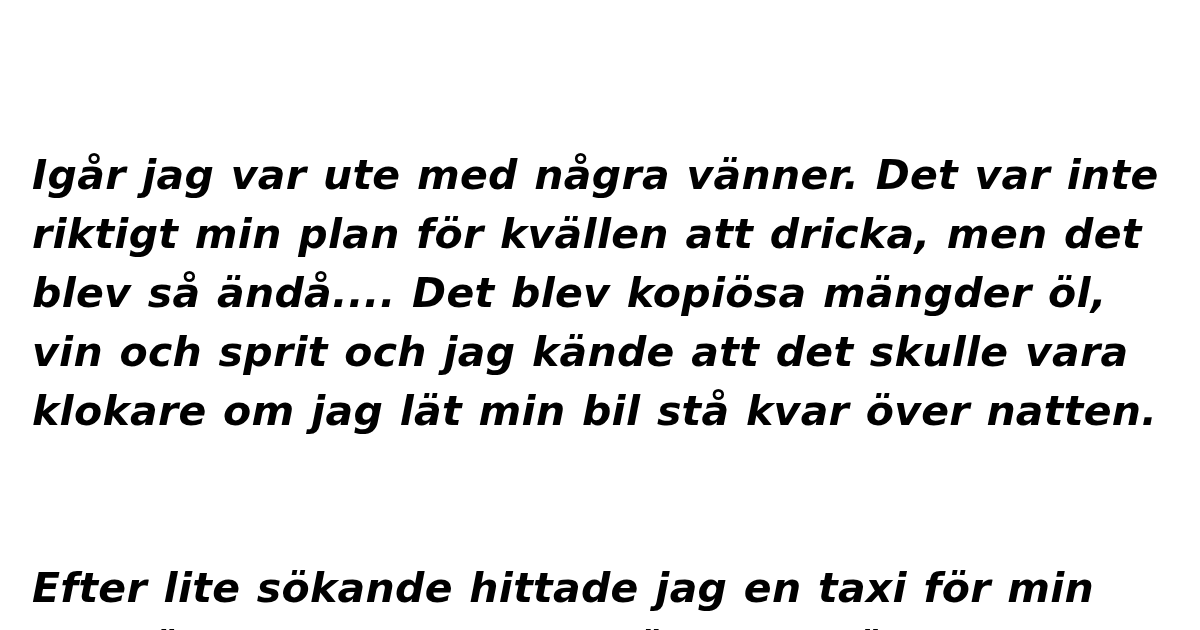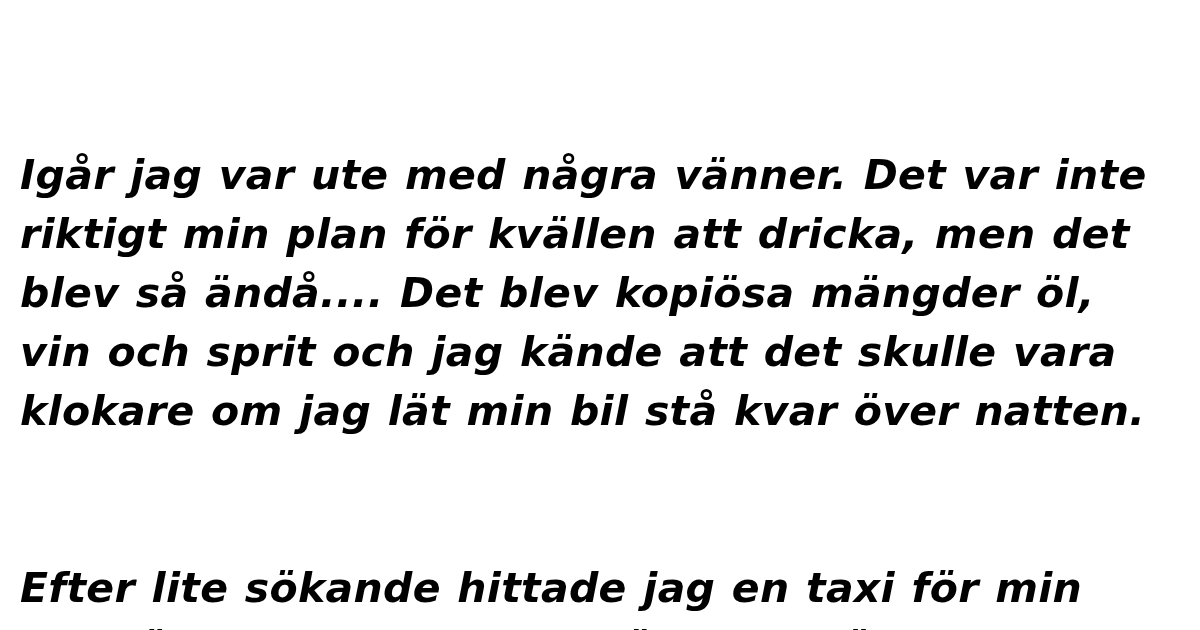--- a/index.html
+++ b/index.html
@@ -11,21 +11,21 @@
     height: 630px;
     background: #ffffff;
     font-family: "DejaVu Sans", sans-serif;
     overflow: hidden;
   }
   .page {
     width: 1200px;
     height: 532px;
     background: #ffffff;
     box-sizing: border-box;
-    padding: 28px 22px 10px 20px;
+    padding: 28px 22px 10px 32px;
     display: flex;
     flex-direction: column;
     justify-content: flex-start;
   }
   .story {
     color: #000000;
     font-family: "DejaVu Sans", sans-serif;
     font-style: italic;
     font-weight: bold;
     font-size: 41px;

